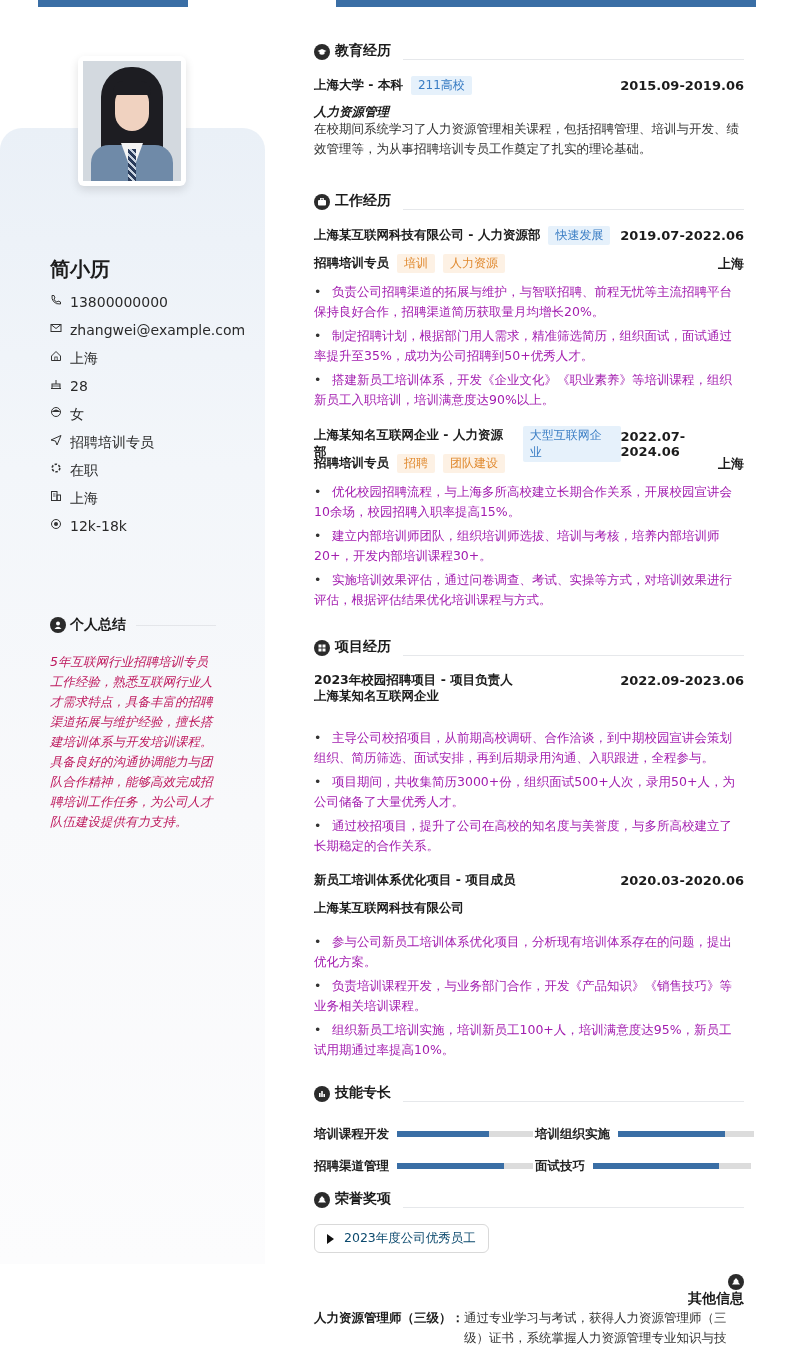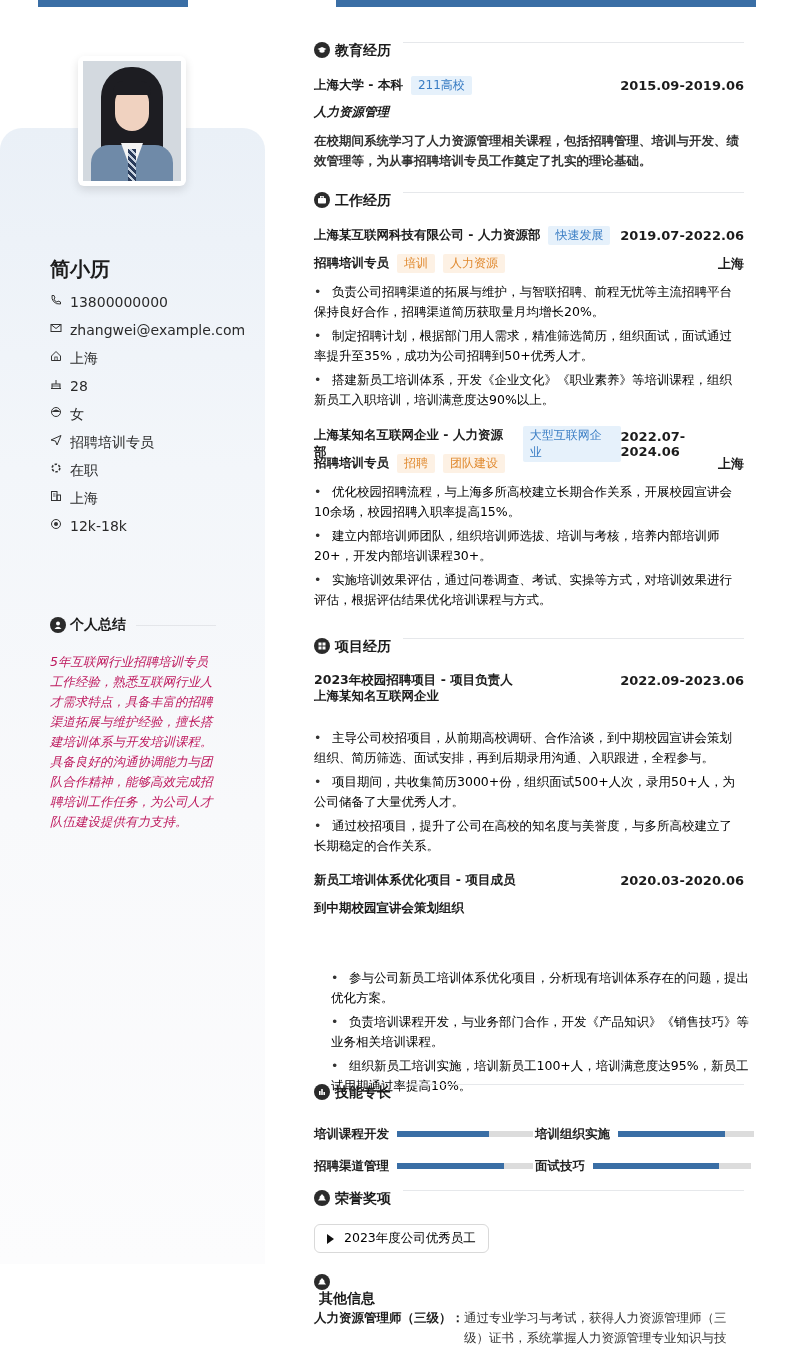--- a/index.html
+++ b/index.html
@@ -26,44 +26,44 @@
   .name { position: absolute; left: 50px; top: 256px; font-size: 20px; font-weight: bold; color: #1c1c1c; }
   .contact-list { position: absolute; left: 50px; top: 294px; }
   .contact-item { display: flex; align-items: flex-start; height: 28px; font-size: 14px; color: #2a2a2a; }
   .contact-item .ic { width: 12px; height: 12px; margin-right: 8px; display: inline-flex; align-items: center; justify-content: center; }
   .contact-item svg { width: 12px; height: 12px; }
 
   .summary-head { position: absolute; left: 50px; top: 616px; display: flex; align-items: center; width: 166px; }
   .summary-head .title { font-size: 14px; font-weight: bold; margin-left: 4px; color: #1c1c1c; white-space: nowrap; }
   .summary-head .line { flex: 1; height: 1px; background: #e4e6ea; margin-left: 10px; }
   .summary-text { position: absolute; left: 50px; top: 652px; width: 166px; font-size: 12.5px; line-height: 20px; color: #be185d; font-style: italic; }
-  .sec-head { position: absolute; left: 314px; display: flex; align-items: flex-start; width: 430px; }
+  .sec-head { position: absolute; left: 314px; display: flex; align-items: flex-end; width: 430px; }
   .sec-head .title { font-size: 14px; font-weight: bold; margin-left: 5px; color: #1c1c1c; white-space: nowrap; }
   .sec-head .line { flex: 1; height: 1px; background: #e6e8eb; margin-left: 12px; }
   .hicon { width: 16px; height: 16px; border-radius: 50%; background: #2b2b2b; display: inline-flex; align-items: center; justify-content: center; }
   .hicon svg { width: 10px; height: 10px; }
 
   .row { position: absolute; left: 314px; width: 430px; display: flex; align-items: center; justify-content: space-between; font-size: 12.5px; }
   .row .left { display: flex; align-items: center; font-weight: bold; color: #1c1c1c; }
   .row .right { font-weight: bold; color: #1c1c1c; font-size: 13px; }
   .tag-blue { background: #e6f1fb; color: #3a7dc4; font-weight: normal; font-size: 12px; padding: 1px 7px; margin-left: 8px; border-radius: 2px; }
   .tag-orange { background: #fdf1e4; color: #e0892e; font-weight: normal; font-size: 12px; padding: 1px 7px; margin-left: 8px; border-radius: 2px; }
 
   .para { position: absolute; left: 314px; width: 430px; font-size: 12.5px; line-height: 20px; color: #333; }
-  .bullets { position: absolute; left: 314px; width: 430px; font-size: 12.5px; line-height: 20px; color: #000000; }
+  .bullets { position: absolute; left: 314px; width: 430px; font-size: 12.5px; line-height: 20px; color: #a21caf; }
   .bullets li { list-style: none; margin-bottom: 4px; }
   .bullets li::before { content: "•"; display: inline-block; width: 18px; color: #333; }
 
   .skills { position: absolute; left: 314px; top: 1118px; width: 440px; }
   .skill-row { display: flex; align-items: center; height: 32px; }
   .skill { display: flex; align-items: center; font-size: 12.5px; font-weight: bold; color: #222; }
   .bar { height: 6px; background: #dcdcdc; margin-left: 8px; position: relative; }
   .bar .fill { position: absolute; left: 0; top: 0; height: 6px; background: #3a6ea5; }
 
-  .award-chip { position: absolute; left: 314px; top: 1224px; height: 29px; border: 1px solid #d9d9d9; border-radius: 6px; display: flex; align-items: center; padding: 11px 12px; font-size: 12.5px; color: #000000; background: #fff; }
+  .award-chip { position: absolute; left: 314px; top: 1224px; height: 29px; border: 1px solid #d9d9d9; border-radius: 6px; display: flex; align-items: center; padding: 11px 12px; font-size: 12.5px; color: #0c4a6e; background: #fff; }
   .award-chip .tri { width: 0; height: 0; border-left: 7px solid #111; border-top: 5px solid transparent; border-bottom: 5px solid transparent; margin-right: 10px; }
 
   .other { position: absolute; left: 314px; top: 1308px; width: 430px; display: flex; font-size: 12.5px; line-height: 20px; }
   .other .label { font-weight: bold; color: #1c1c1c; white-space: nowrap; }
   .other .value { color: #333; width: 285px; }
 </style>
 </head>
 <body>
 
 <div class="top-bar-left"></div>
@@ -194,21 +194,21 @@
 <div class="row" style="top:76px;">
   <span class="left">
       <span>上海大学 - 本科</span>
       <span class="tag-blue">211高校</span>
     </span>
   <span class="right">2015.09-2019.06</span>
 </div>
 <div class="row" style="top:104px;font-style:italic;">
   <span class="left">人力资源管理</span>
 </div>
-<div class="para" style="top:131px;font-weight:bold;">在校期间系统学习了人力资源管理相关课程，包括招聘管理、培训与开发、绩效管理等，为从事招聘培训专员工作奠定了扎实的理论基础。</div>
+<div class="para" style="top:119px;">在校期间系统学习了人力资源管理相关课程，包括招聘管理、培训与开发、绩效管理等，为从事招聘培训专员工作奠定了扎实的理论基础。</div>
 
 <div class="sec-head" style="top:192px;">
   <span class="hicon">
       <svg viewBox="0 0 10 10">
         <rect x="1" y="3" width="8" height="5.5" rx="1" fill="#fff"></rect>
         <rect x="3.5" y="1.5" width="3" height="1.5" fill="none" stroke="#fff" stroke-width="0.8"></rect>
       </svg>
     </span>
   <span class="title">工作经历</span>
   <span class="line"></span>
@@ -280,23 +280,23 @@
   <li>主导公司校招项目，从前期高校调研、合作洽谈，到中期校园宣讲会策划组织、简历筛选、面试安排，再到后期录用沟通、入职跟进，全程参与。</li>
   <li>项目期间，共收集简历3000+份，组织面试500+人次，录用50+人，为公司储备了大量优秀人才。</li>
   <li>通过校招项目，提升了公司在高校的知名度与美誉度，与多所高校建立了长期稳定的合作关系。</li>
 </ul>
 
 <div class="row" style="top:872px;">
   <span class="left">新员工培训体系优化项目 - 项目成员</span>
   <span class="right">2020.03-2020.06</span>
 </div>
 <div class="row" style="top:900px;">
-  <span class="left">到中期校园宣讲会策划组织</span>
-</div>
-<ul class="bullets" style="top:968px;margin-left:17px;">
+  <span class="left">上海某互联网科技有限公司</span>
+</div>
+<ul class="bullets" style="top:932px;">
   <li>参与公司新员工培训体系优化项目，分析现有培训体系存在的问题，提出优化方案。</li>
   <li>负责培训课程开发，与业务部门合作，开发《产品知识》《销售技巧》等业务相关培训课程。</li>
   <li>组织新员工培训实施，培训新员工100+人，培训满意度达95%，新员工试用期通过率提高10%。</li>
 </ul>
 
 <div class="sec-head" style="top:1084px;">
   <span class="hicon">
       <svg viewBox="0 0 10 10">
         <rect x="2" y="4" width="1.6" height="4" fill="#fff"></rect>
         <rect x="4.2" y="2" width="1.6" height="6" fill="#fff"></rect>

